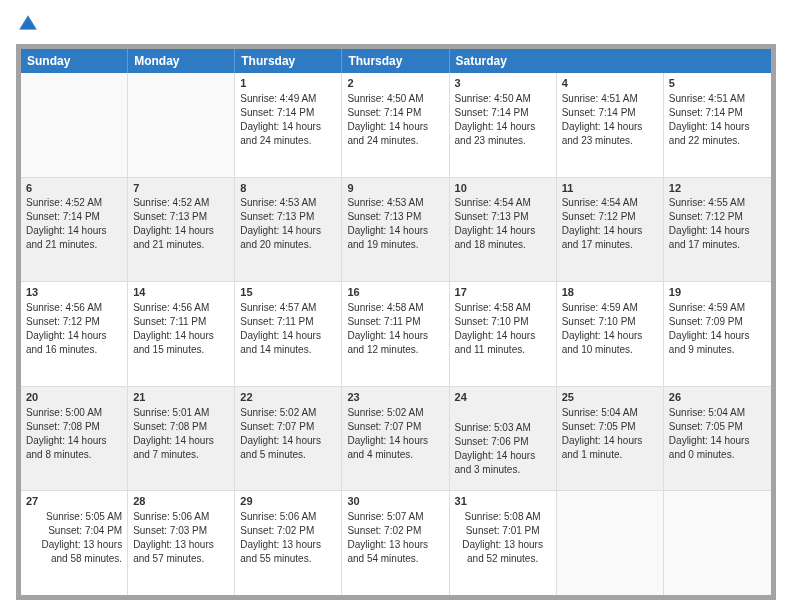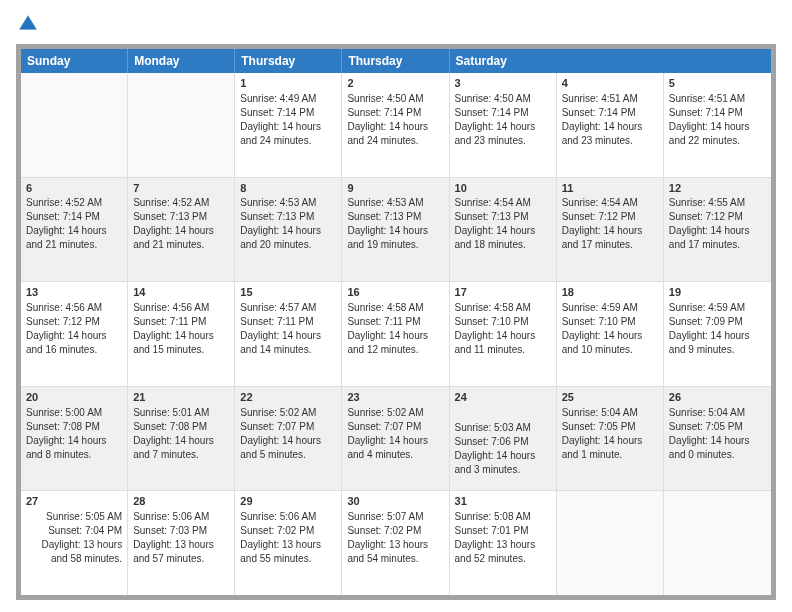--- a/index.html
+++ b/index.html
@@ -354,21 +354,21 @@
           </div>
           <div class="cal-cell">
             <span class="day-num">30</span>
             <div class="cell-text" style="white-space: pre-line;">Sunrise: 5:07 AM
 Sunset: 7:02 PM
 Daylight: 13 hours
 and 54 minutes.</div>
           </div>
           <div class="cal-cell">
             <span class="day-num">31</span>
-            <div class="cell-text" style="white-space: pre-line;">Sunrise: 5:08 AM
+            <div class="cell-text" style="white-space: pre-line; text-align: center;">Sunrise: 5:08 AM
 Sunset: 7:01 PM
 Daylight: 13 hours
 and 52 minutes.</div>
           </div>
           <div class="cal-cell empty"></div>
           <div class="cal-cell empty"></div>
         </div>
       </div>
   </div>
 </div>

